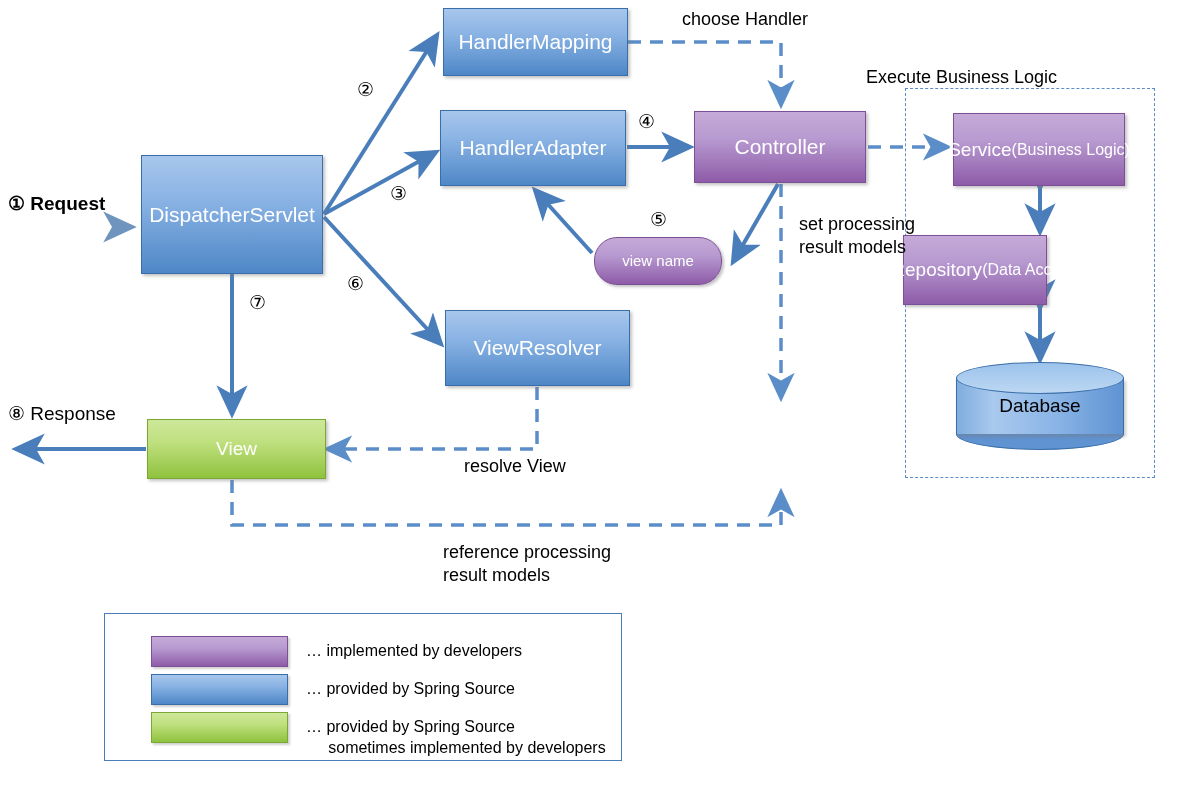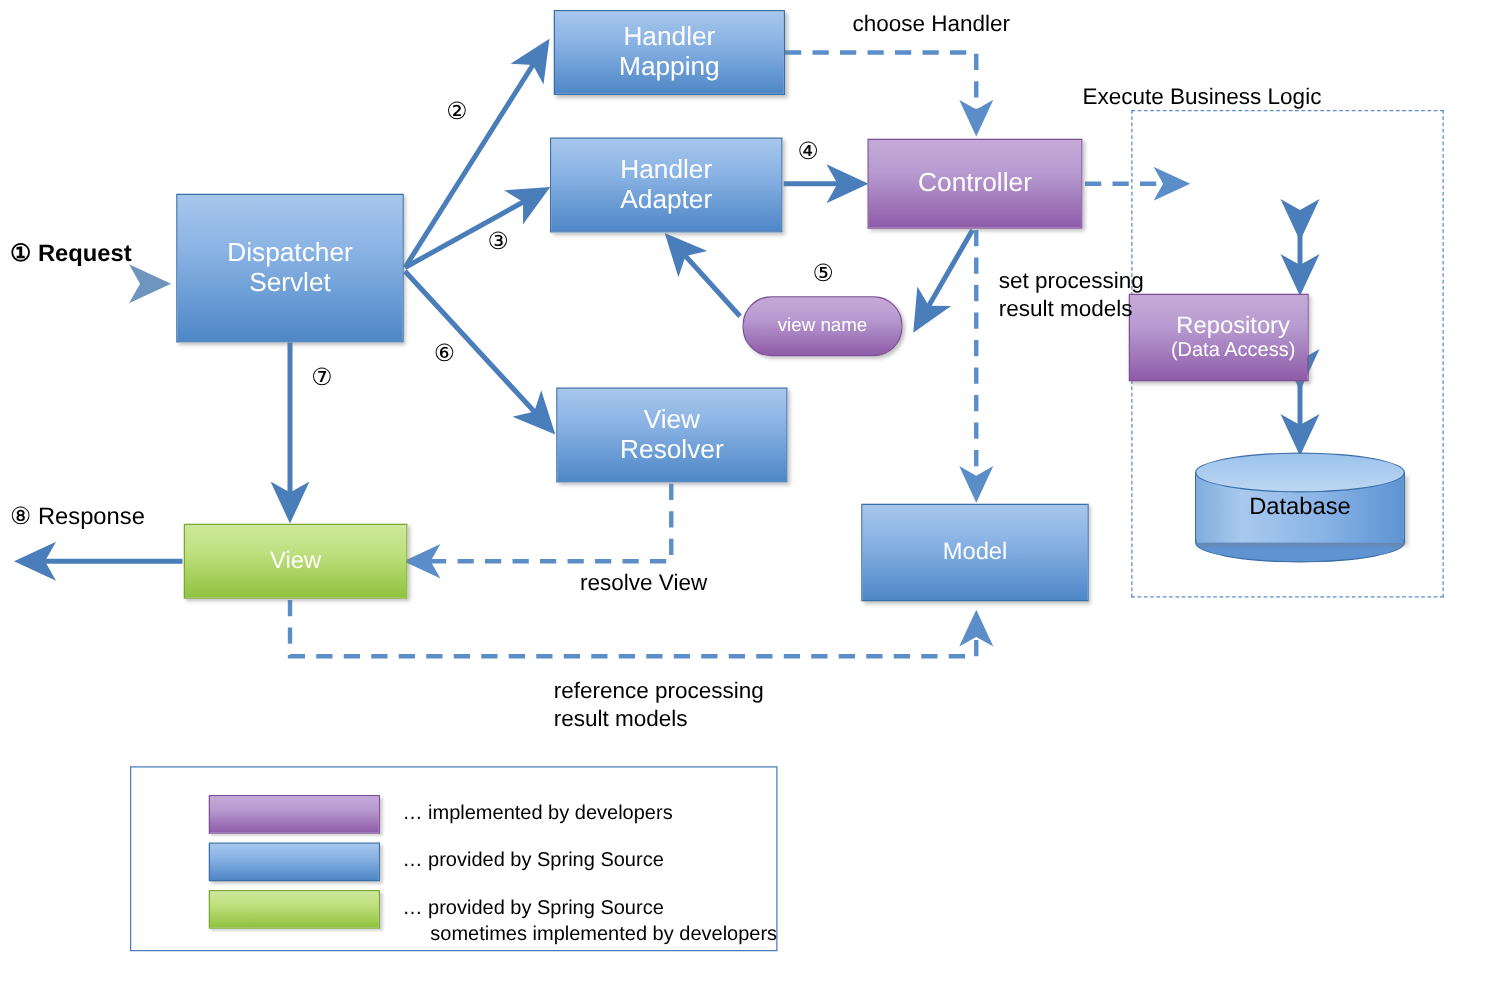--- a/index.html
+++ b/index.html
@@ -23,21 +23,21 @@
     width: 1196px;
     height: 798px;
     pointer-events: none;
   }
 
   
   .node {
     position: absolute;
     box-sizing: border-box;
     display: flex;
-    flex-direction: column;
+    flex-direction: row;
     align-items: center;
     justify-content: center;
     text-align: center;
     color: #ffffff;
     line-height: 1.12;
     box-shadow: 2px 2px 3px rgba(120,120,120,0.45);
     z-index: 5;
   }
   .node .ln { display: block; white-space: nowrap; }
 
@@ -136,21 +136,21 @@
     height: 148px;
     border: 1px solid #4a7ebb;
     background: #ffffff;
     box-sizing: border-box;
     z-index: 7;
   }
   .legend-row {
     position: absolute;
     display: flex;
     align-items: flex-start;
-    left: 26px;
+    left: 10px;
     padding-left: 36px;
   }
   .swatch {
     width: 137px;
     height: 31px;
     margin-right: 18px;
     flex: 0 0 auto;
     box-shadow: 2px 2px 2px rgba(140,140,140,0.4);
     box-sizing: border-box;
   }
@@ -277,24 +277,25 @@
 
   <div class="node blue" style="left:445px; top:310px; width:185px; height:76px;">
     <span class="ln big-label">View</span>
     <span class="ln big-label">Resolver</span>
   </div>
 
   <div class="node green" style="left:147px; top:419px; width:179px; height:60px;">
     <span class="ln mid-label">View</span>
   </div>
 
-  <div class="node blue" style="left:689px; top:403px; width:182px; height:78px;">
-    <span class="ln mid-label">Model</span>
-  </div>
-
+
+  <div class="node purple" style="left:953px; top:113px; width:172px; height:73px;">
+    <span class="ln mid-label">Service</span>
+    <span class="ln sub-label">(Business Logic)</span>
+  </div>
 
   <div class="node purple" style="left:903px; top:235px; width:144px; height:70px;padding-left:23px;">
     <span class="ln mid-label">Repository</span>
     <span class="ln sub-label">(Data Access)</span>
   </div>
 
   <div class="cylinder" style="left:956px; top:362px; width:168px; height:88px;">
     <div class="cyl-bottom"></div>
     <div class="cyl-body"></div>
     <div class="cyl-top"></div>

